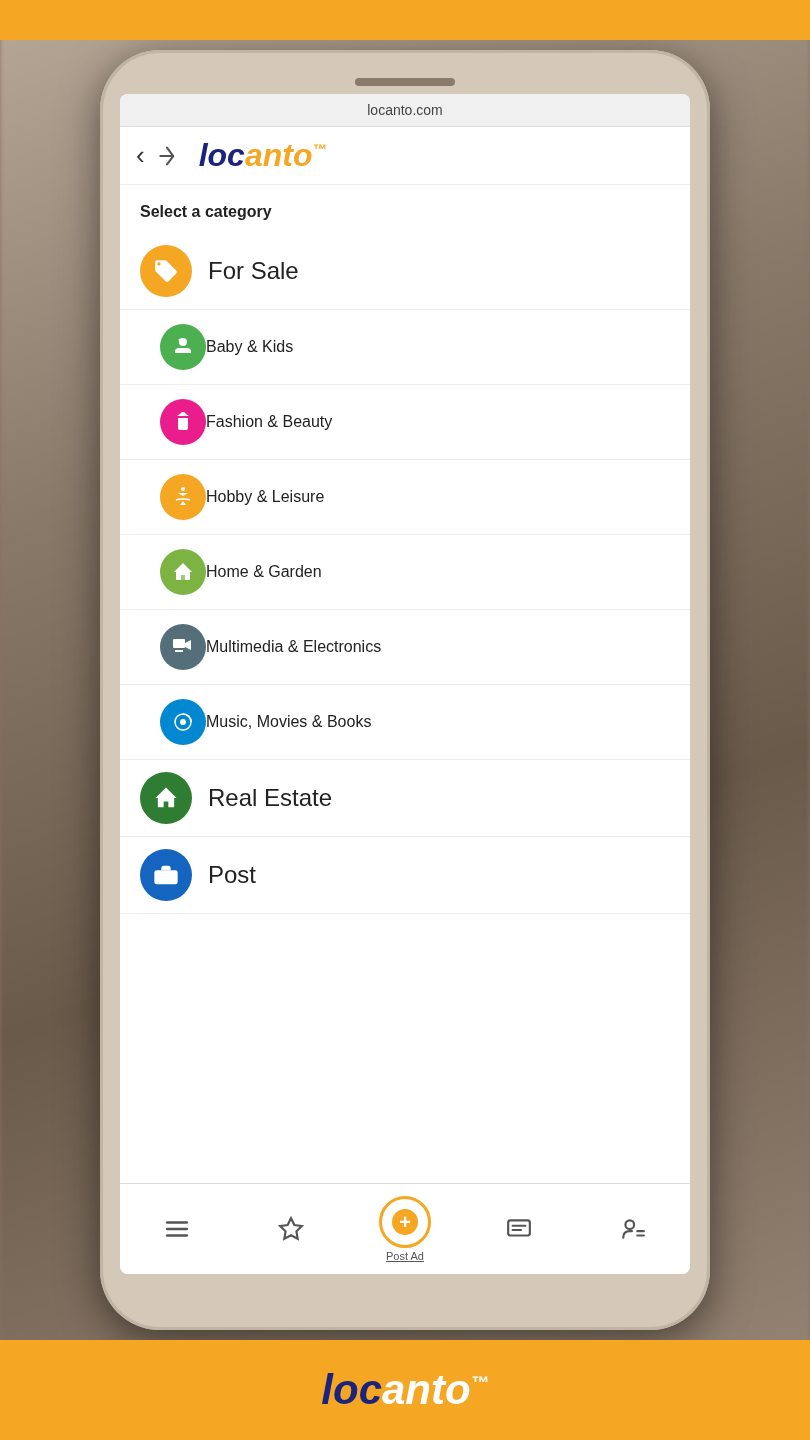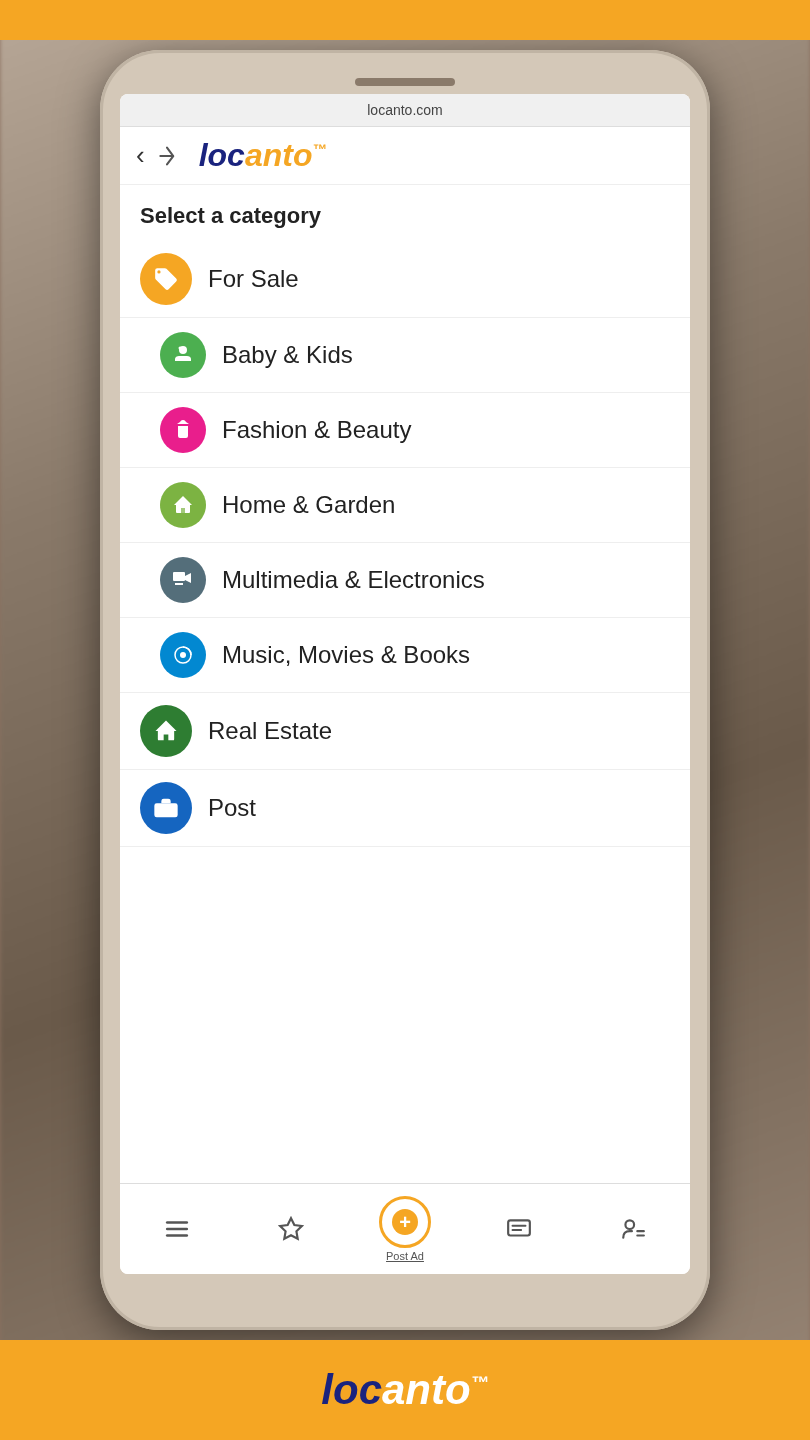--- a/index.html
+++ b/index.html
@@ -135,21 +135,21 @@
     
     .content {
       flex: 1;
       overflow-y: auto;
       background: white;
     }
 
     
     .page-title {
       padding: 18px 20px 12px;
-      font-size: 22px;
+      font-size: 16px;
       font-weight: bold;
       color: #222;
     }
 
     
     .category-parent {
       display: flex;
       align-items: center;
       padding: 12px 20px;
       border-bottom: 1px solid #eee;
@@ -189,22 +189,22 @@
       height: 46px;
       border-radius: 50%;
       display: flex;
       align-items: center;
       justify-content: center;
       flex-shrink: 0;
       font-size: 20px;
     }
 
     .category-sub .cat-label {
-      margin-left: 16px;
-      font-size: 24px;
+      margin-left: 0;
+      font-size: 16px;
       color: #222;
     }
 
     
     .bottom-nav {
       display: flex;
       align-items: center;
       justify-content: space-around;
       padding: 8px 0;
       background: white;
@@ -316,20 +316,30 @@
 
       <div class="category-sub">
         <div class="cat-icon" style="background:#E91E8C;">
           <svg width="24" height="24" viewBox="0 0 24 24" fill="white">
             <path d="M12 2C10 2 9 4 9 4L6 6h12l-3-2S14 2 12 2zM7 8v10a2 2 0 002 2h6a2 2 0 002-2V8H7z"></path>
           </svg>
         </div>
         <span class="cat-label">Fashion &amp; Beauty</span>
       </div>
 
+      <div class="category-sub">
+        <div class="cat-icon" style="background:#F5A623;">
+          <svg width="24" height="24" viewBox="0 0 24 24" fill="white">
+            <circle cx="12" cy="4" r="2"></circle>
+            <path d="M7 8l5 3 5-3M12 11v5M9 20l3-4 3 4"></path>
+            <path d="M5 15c0 0 2-1 7-1s7 1 7 1" stroke="white" stroke-width="1.5" fill="none"></path>
+          </svg>
+        </div>
+        <span class="cat-label">Hobby &amp; Leisure</span>
+      </div>
 
       <div class="category-sub">
         <div class="cat-icon" style="background:#7CB342;">
           <svg width="24" height="24" viewBox="0 0 24 24" fill="white">
             <path d="M3 12l9-9 9 9"></path>
             <path d="M5 10v9a1 1 0 001 1h4v-5h4v5h4a1 1 0 001-1v-9"></path>
             <rect x="9" y="15" width="6" height="5" fill="rgba(255,255,255,0.3)"></rect>
           </svg>
         </div>
         <span class="cat-label">Home &amp; Garden</span>

